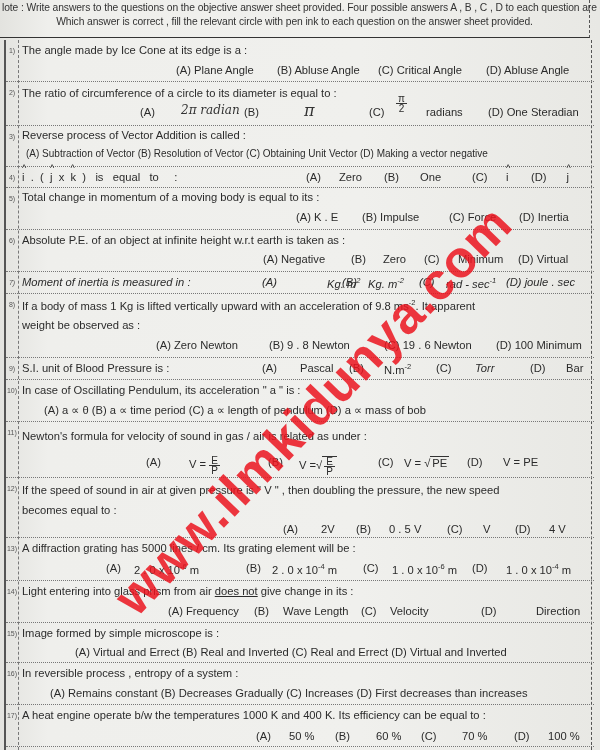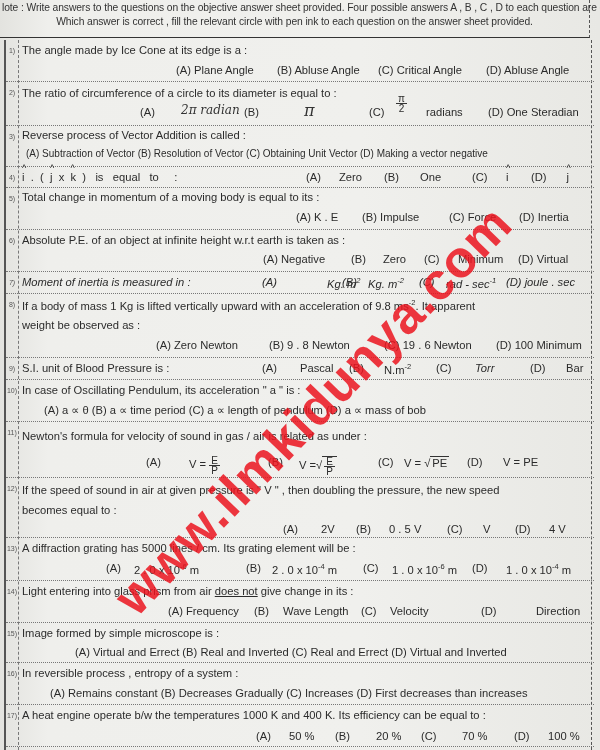--- a/index.html
+++ b/index.html
@@ -259,21 +259,21 @@
       <span class="line" style="left:16px;top:4px;">Image    formed   by   simple  microscope   is       :</span>
       <span class="opt" style="left:69px;top:23px;">(A)  Virtual  and  Errect   (B)  Real  and  Inverted   (C)   Real  and  Errect   (D)   Virtual  and  Inverted</span>
     </div>
 
     <div class="q" style="top:665px;height:42px;">
       <span class="qnum">17)</span>
       <span class="line" style="left:16px;top:4px;">A  heat   engine  operate  b/w  the  temperatures  1000 K  and  400 K.  Its  efficiency   can  be  equal  to     :</span>
       <span class="opt" style="left:250px;top:25px;">(A)</span>
       <span class="opt" style="left:283px;top:25px;">50   %</span>
       <span class="opt" style="left:329px;top:25px;">(B)</span>
-      <span class="opt" style="left:370px;top:25px;">20   %</span>
+      <span class="opt" style="left:370px;top:25px;">60   %</span>
       <span class="opt" style="left:415px;top:25px;">(C)</span>
       <span class="opt" style="left:456px;top:25px;">70   %</span>
       <span class="opt" style="left:508px;top:25px;">(D)</span>
       <span class="opt" style="left:542px;top:25px;">100   %</span>
     </div>
   </div>
 
   <div class="watermark" style="left:102px;top:585px;">www.ilmkidunya.com</div>
 </div>
 

